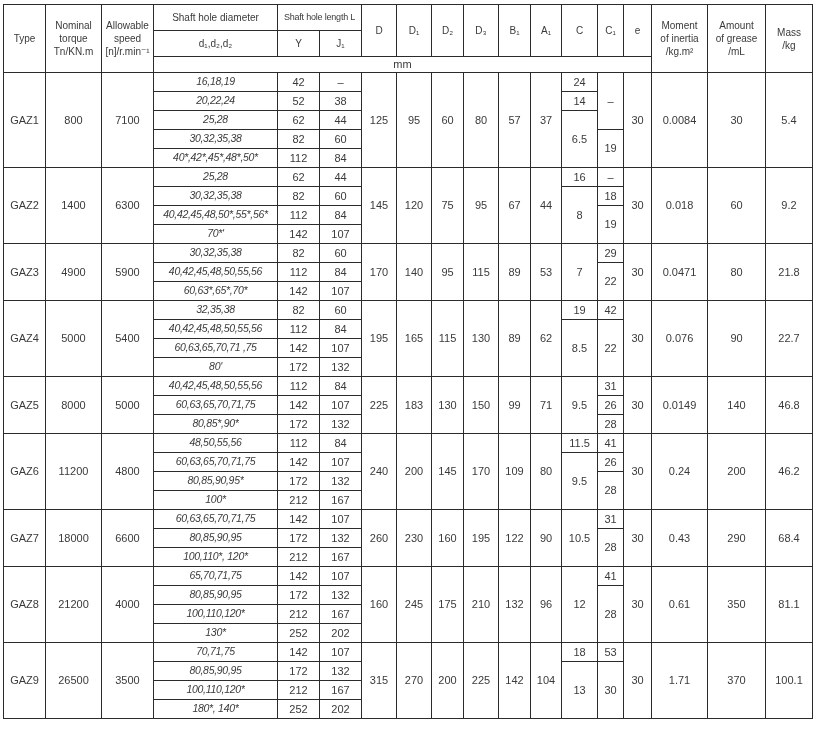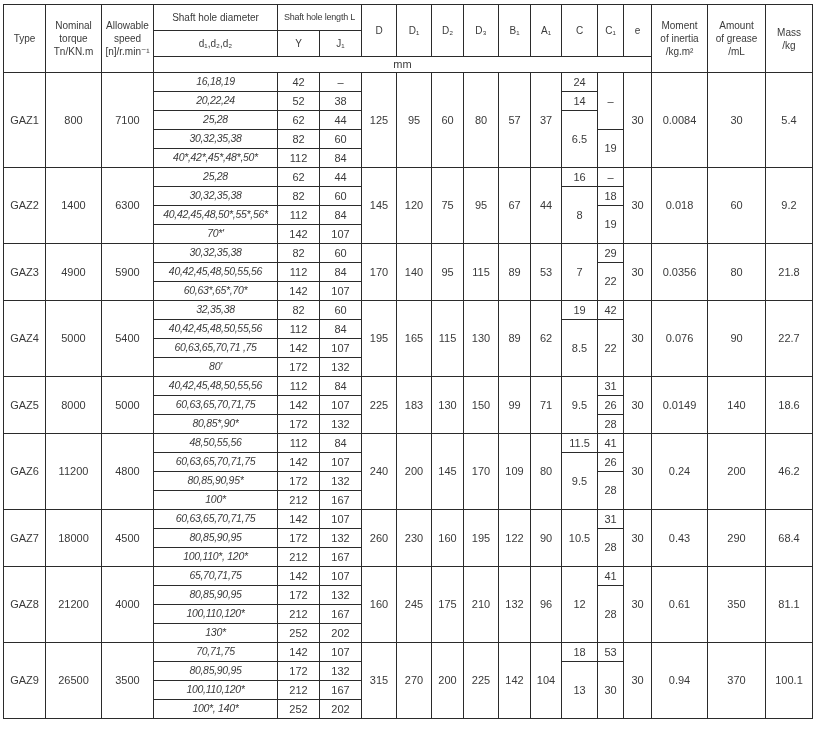--- a/index.html
+++ b/index.html
@@ -209,21 +209,21 @@
           <td>60</td>
           <td rowspan="3">170</td>
           <td rowspan="3">140</td>
           <td rowspan="3">95</td>
           <td rowspan="3">115</td>
           <td rowspan="3">89</td>
           <td rowspan="3">53</td>
           <td rowspan="3">7</td>
           <td>29</td>
           <td rowspan="3">30</td>
-          <td rowspan="3">0.0356</td>
+          <td rowspan="3">0.0471</td>
           <td rowspan="3">80</td>
           <td rowspan="3">21.8</td>
         </tr>
         <tr>
           <td class="cell-shaft-diameter">40,42,45,48,50,55,56</td>
           <td>112</td>
           <td>84</td>
           <td rowspan="2">22</td>
         </tr>
         <tr>
@@ -279,21 +279,21 @@
           <td rowspan="3">183</td>
           <td rowspan="3">130</td>
           <td rowspan="3">150</td>
           <td rowspan="3">99</td>
           <td rowspan="3">71</td>
           <td rowspan="3">9.5</td>
           <td>31</td>
           <td rowspan="3">30</td>
           <td rowspan="3">0.0149</td>
           <td rowspan="3">140</td>
-          <td rowspan="3">18.6</td>
+          <td rowspan="3">46.8</td>
         </tr>
         <tr>
           <td class="cell-shaft-diameter">60,63,65,70,71,75</td>
           <td>142</td>
           <td>107</td>
           <td>26</td>
         </tr>
         <tr>
           <td class="cell-shaft-diameter">80,85*,90*</td>
           <td>172</td>
@@ -334,21 +334,21 @@
           <td rowspan="2">28</td>
         </tr>
         <tr>
           <td class="cell-shaft-diameter">100*</td>
           <td>212</td>
           <td>167</td>
         </tr>
         <tr>
           <td rowspan="3">GAZ7</td>
           <td rowspan="3">18000</td>
-          <td rowspan="3">4500</td>
+          <td rowspan="3">6600</td>
           <td class="cell-shaft-diameter">60,63,65,70,71,75</td>
           <td>142</td>
           <td>107</td>
           <td rowspan="3">260</td>
           <td rowspan="3">230</td>
           <td rowspan="3">160</td>
           <td rowspan="3">195</td>
           <td rowspan="3">122</td>
           <td rowspan="3">90</td>
           <td rowspan="3">10.5</td>
@@ -414,36 +414,36 @@
           <td>107</td>
           <td rowspan="4">315</td>
           <td rowspan="4">270</td>
           <td rowspan="4">200</td>
           <td rowspan="4">225</td>
           <td rowspan="4">142</td>
           <td rowspan="4">104</td>
           <td>18</td>
           <td>53</td>
           <td rowspan="4">30</td>
-          <td rowspan="4">0.94</td>
+          <td rowspan="4">1.71</td>
           <td rowspan="4">370</td>
           <td rowspan="4">100.1</td>
         </tr>
         <tr>
           <td class="cell-shaft-diameter">80,85,90,95</td>
           <td>172</td>
           <td>132</td>
           <td rowspan="3">13</td>
           <td rowspan="3">30</td>
         </tr>
         <tr>
           <td class="cell-shaft-diameter">100,110,120*</td>
           <td>212</td>
           <td>167</td>
         </tr>
         <tr>
-          <td class="cell-shaft-diameter">100*, 140*</td>
+          <td class="cell-shaft-diameter">180*, 140*</td>
           <td>252</td>
           <td>202</td>
         </tr>
       </tbody>
   </table>
 </div>
 
 </body></html>

